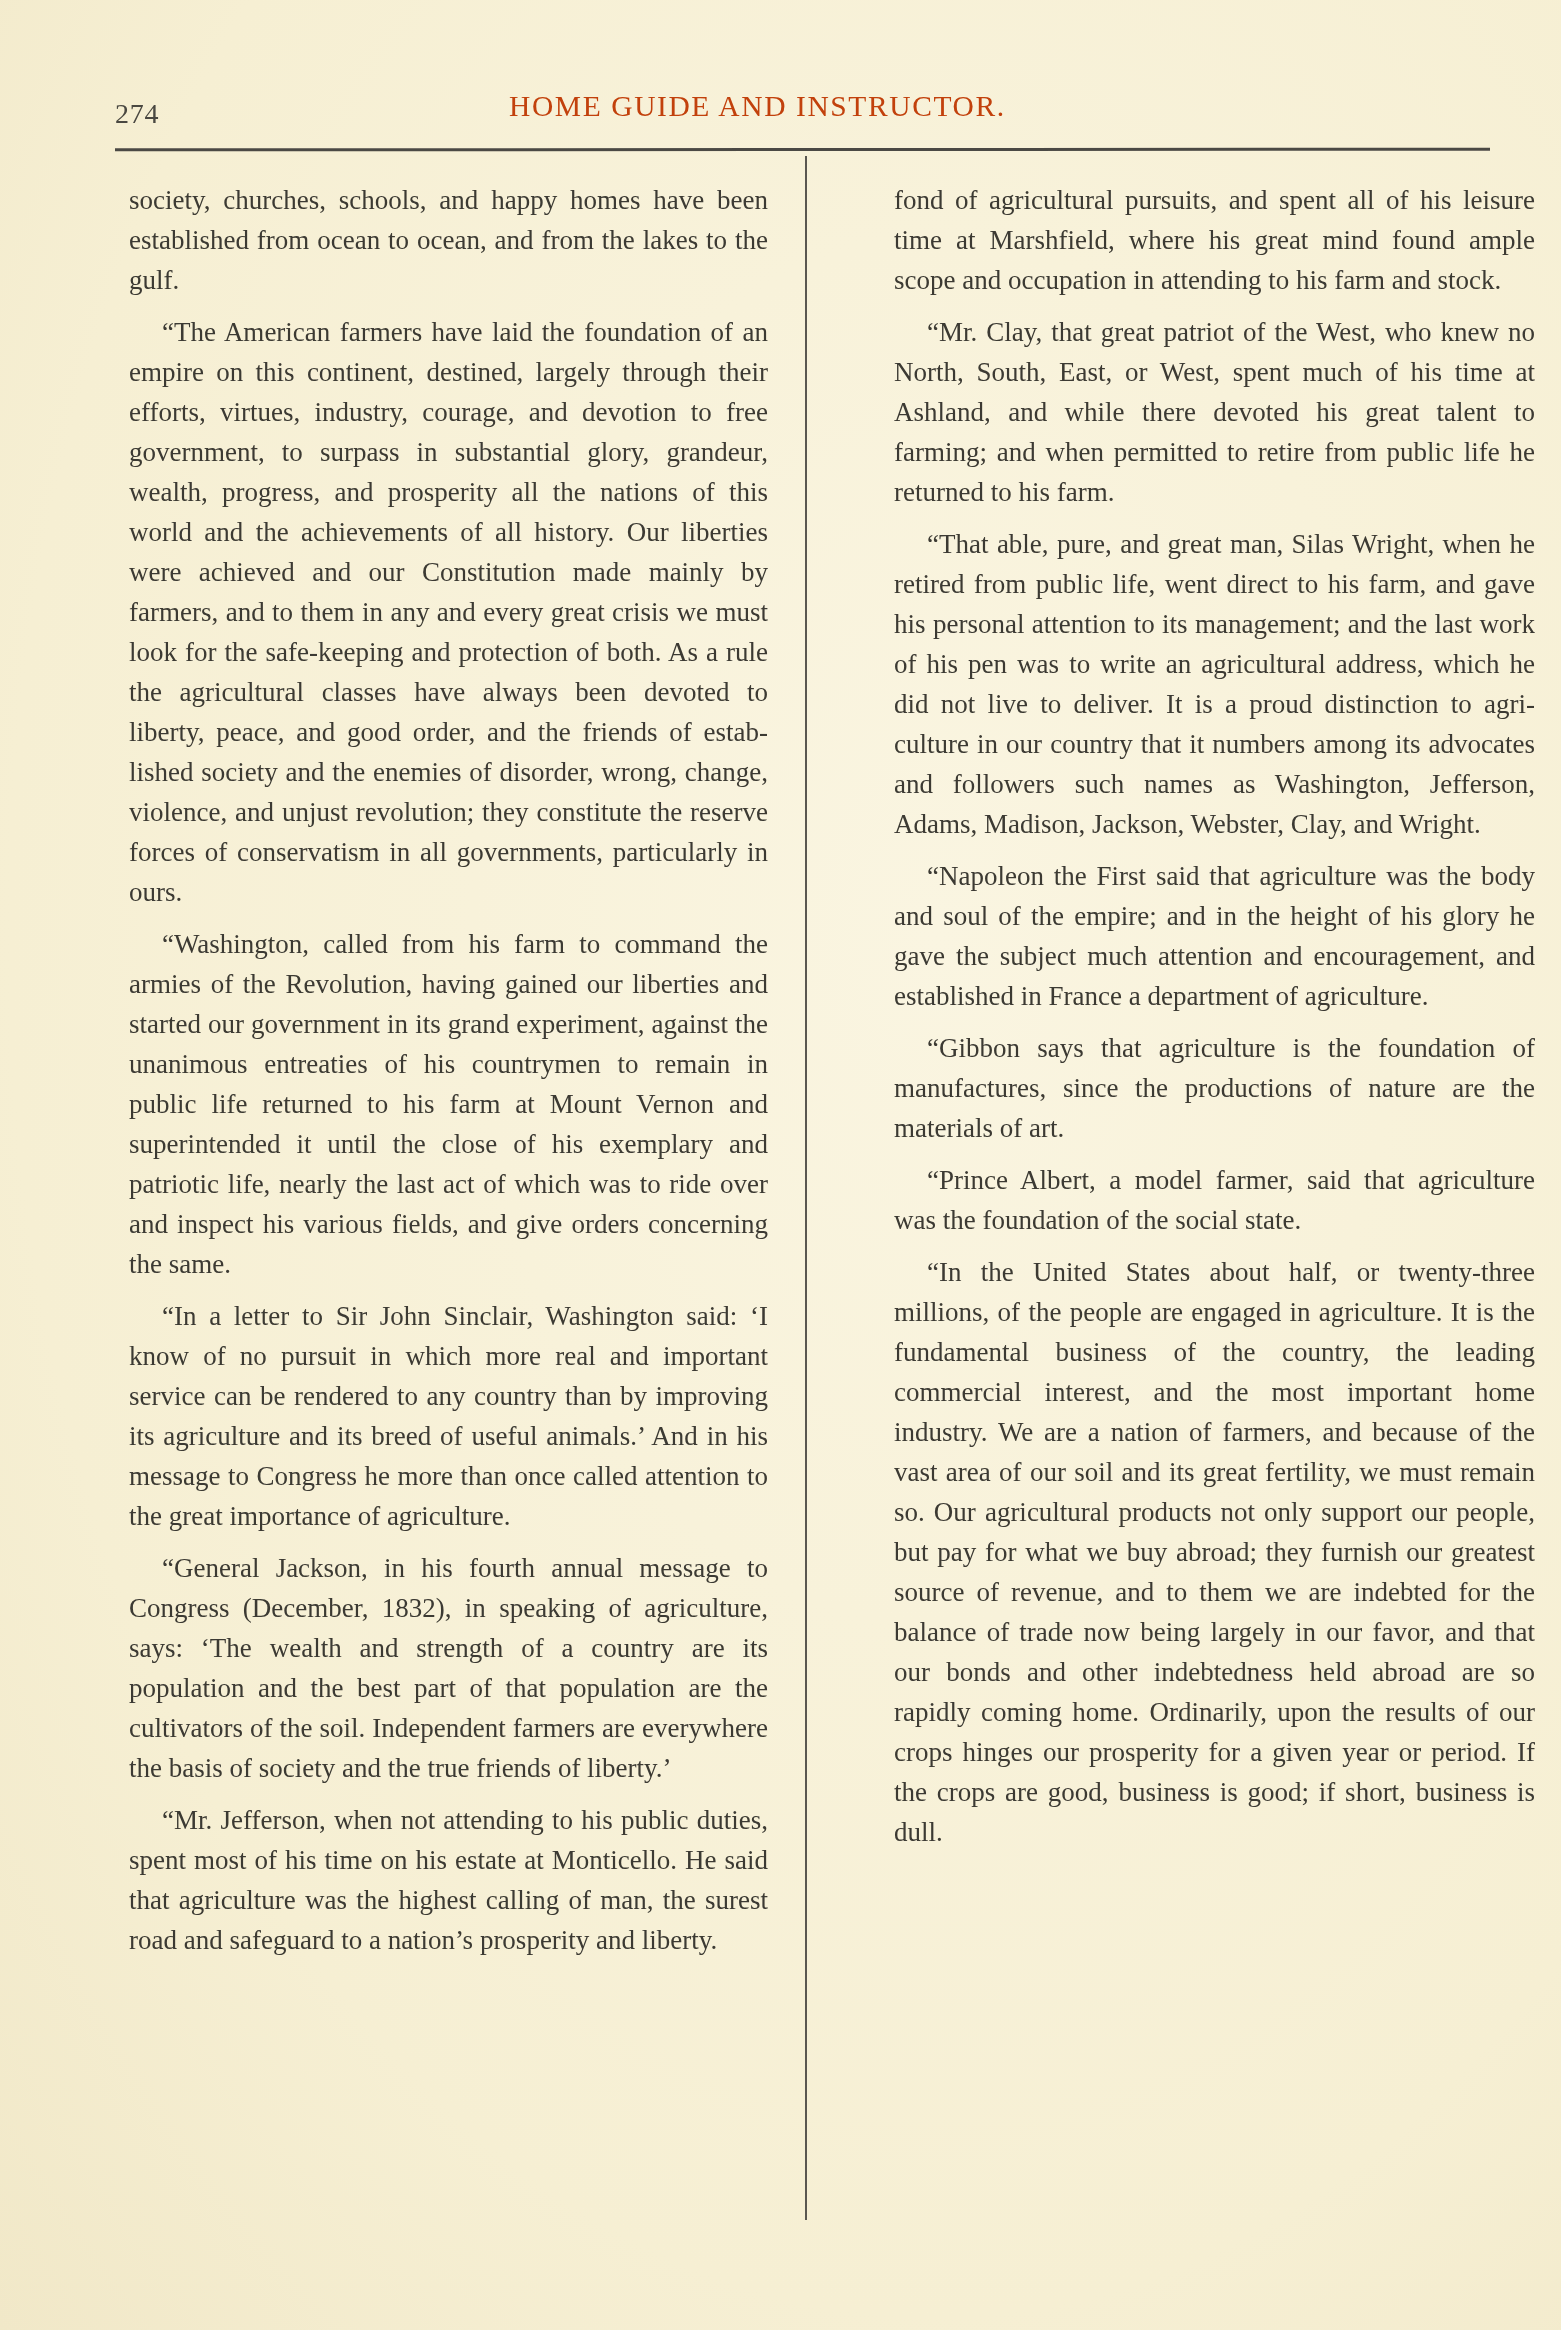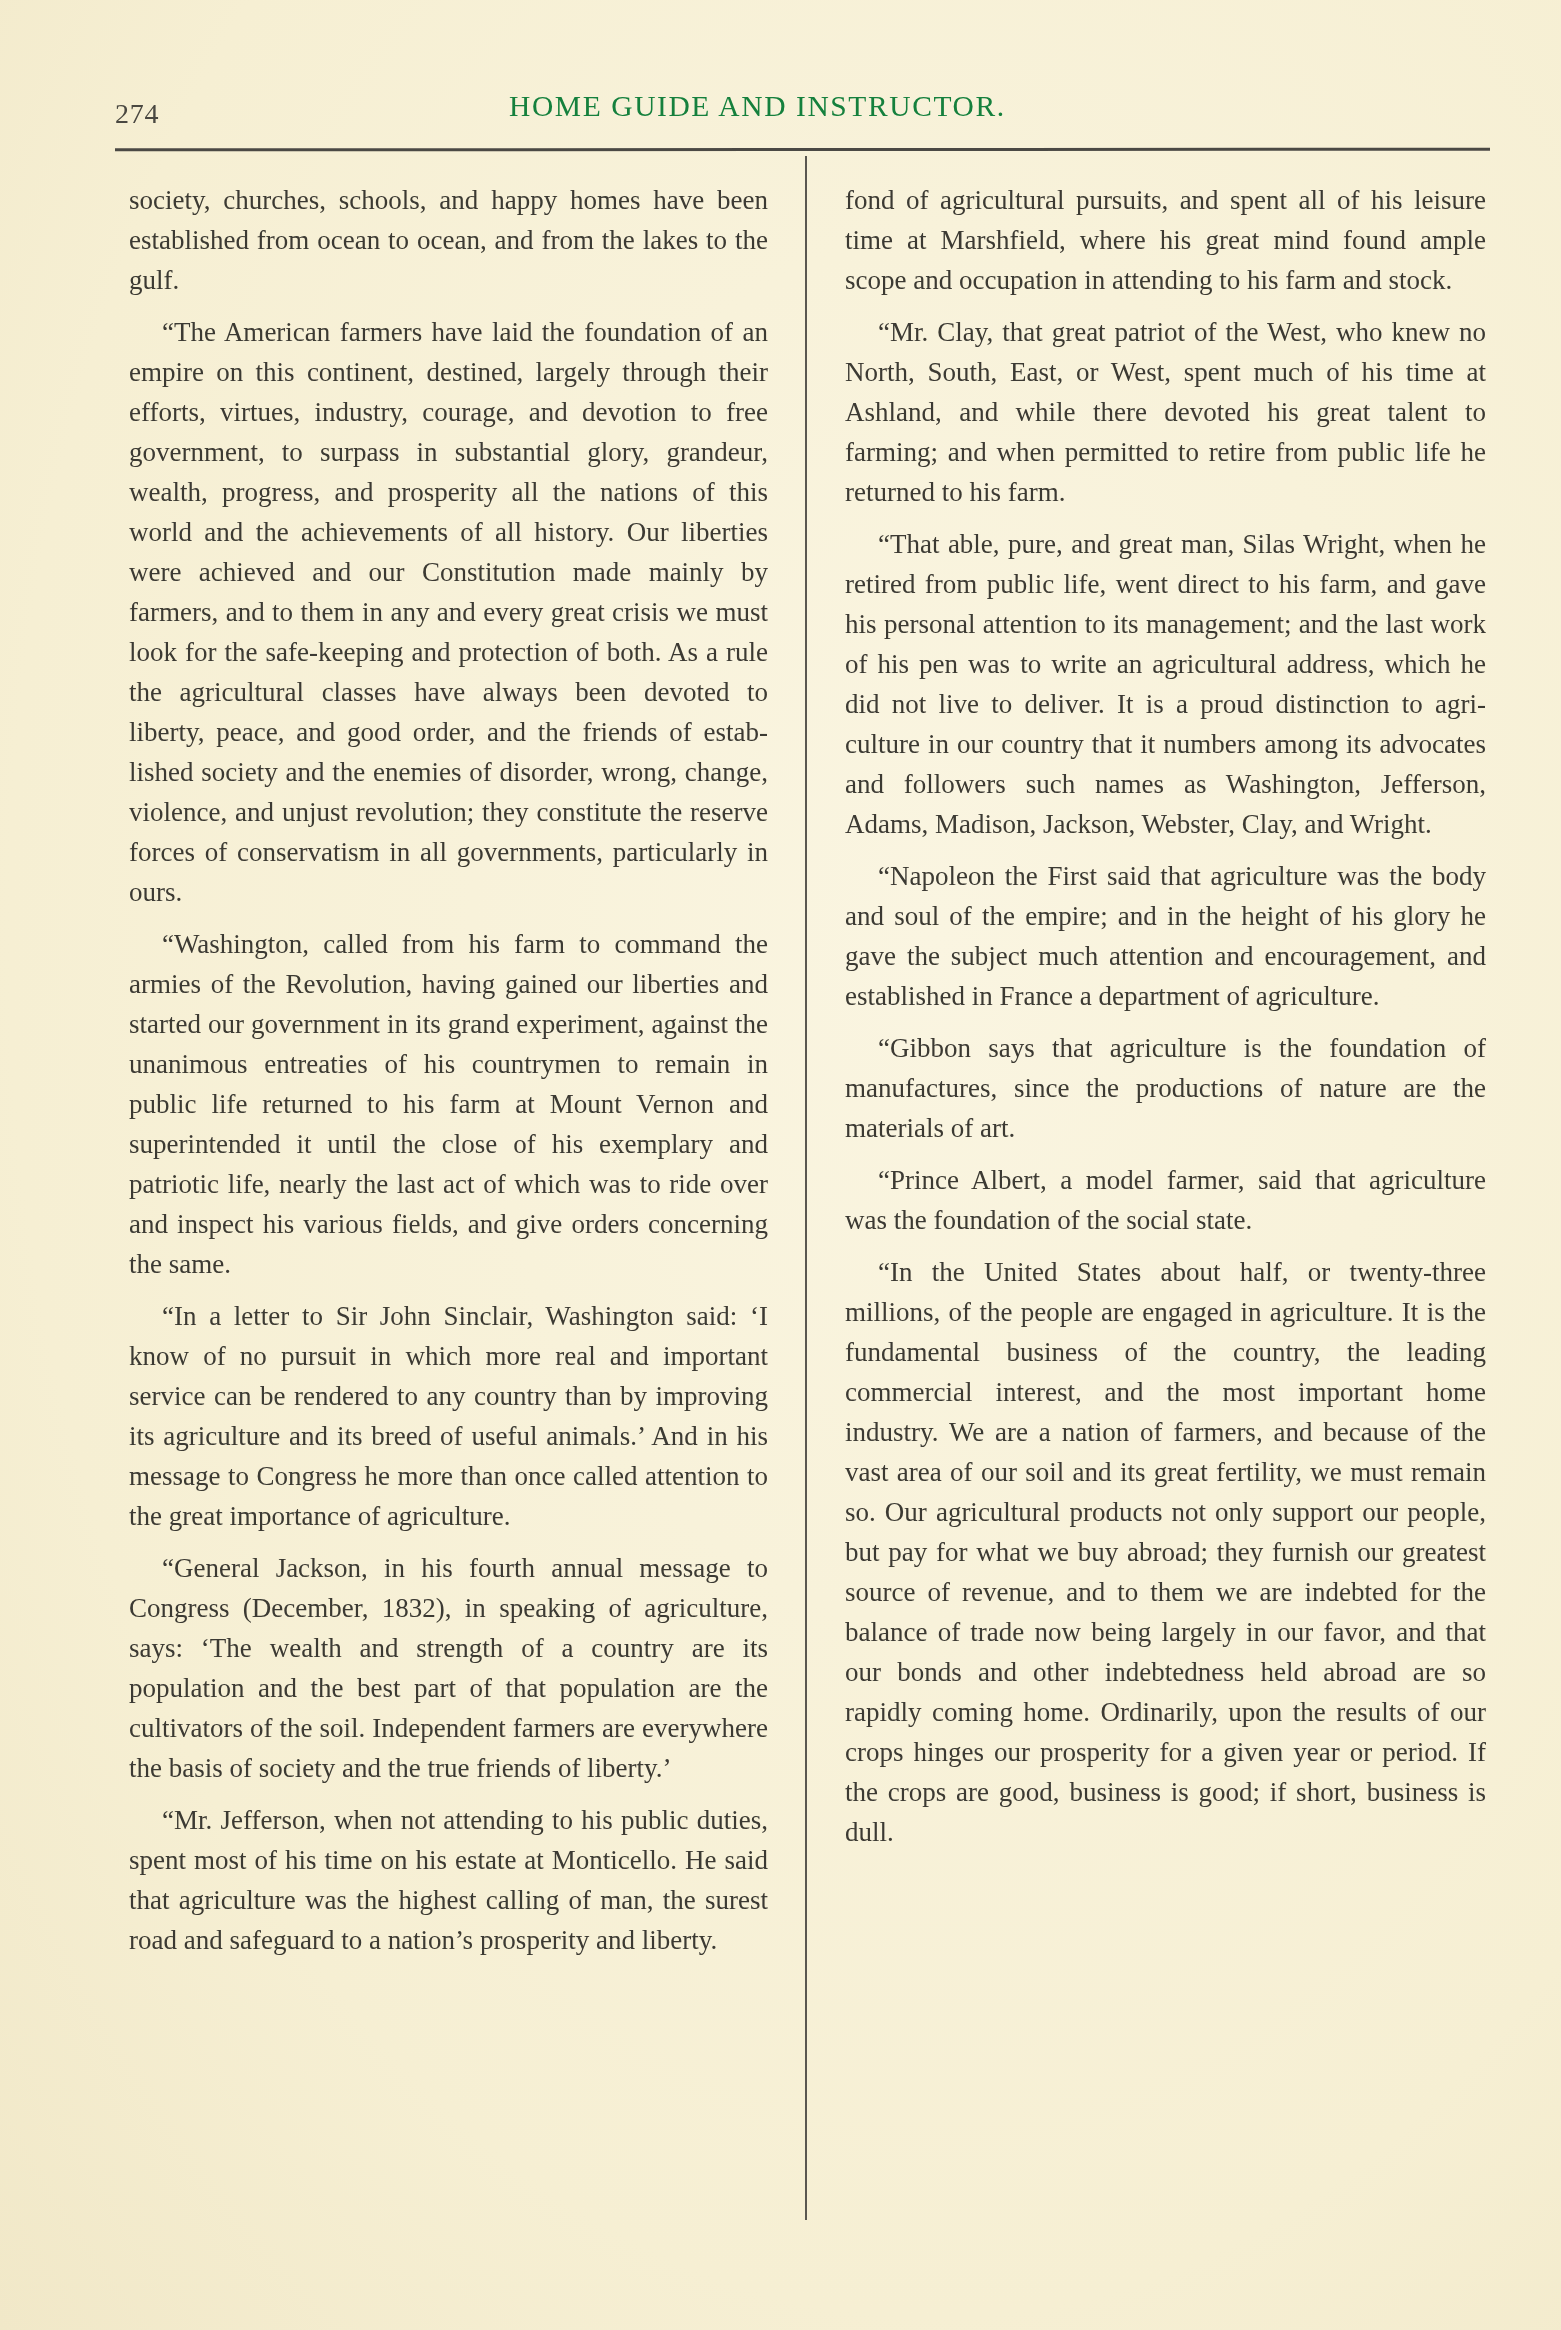--- a/index.html
+++ b/index.html
@@ -23,21 +23,21 @@
     font-size: 28px;
     letter-spacing: 0.8px;
     color: #4a4841;
   }
   .running-head {
     position: absolute;
     left: 509px;
     top: 90px;
     font-size: 29.5px;
     letter-spacing: 1.6px;
-    color: #15803d;
+    color: #c2410c;
   }
   .head-rule {
     position: absolute;
     left: 115px;
     top: 148px;
     width: 1375px;
     height: 2.5px;
     background: #4b4944;
     transform: skewY(-0.03deg);
   }
@@ -52,21 +52,21 @@
   .column {
     position: absolute;
     top: 168px;
     width: 663px;
     font-size: 27px;
     line-height: 40px;
     text-align: justify;
     hyphens: manual;
   }
   .column.left { left: 117px; }
-  .column.right { left: 833px; width: 665px; }
+  .column.right { left: 882px; width: 665px; }
   .column p {
     margin: 12px;
     text-indent: 0;
   }
   .column p.indent {
     text-indent: 33px;
   }
 </style>
 </head>
 <body>

